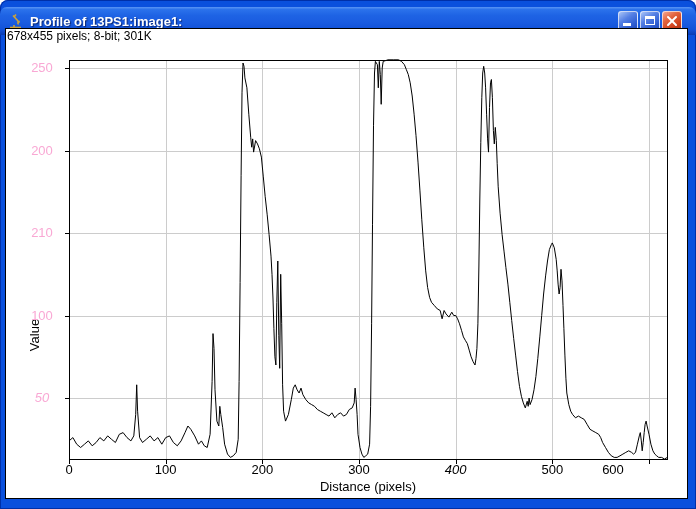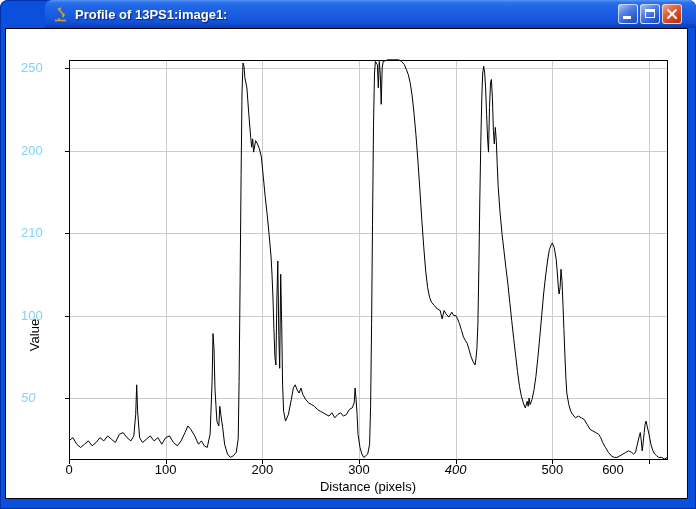--- a/index.html
+++ b/index.html
@@ -1,43 +1,43 @@
 <!DOCTYPE html>
 <html><head>
 <meta charset="utf-8">
 <style>
   html,body{margin:0;padding:0;background:#ffffff;}
   body{width:696px;height:509px;position:relative;overflow:hidden;
        font-family:"Liberation Sans",sans-serif;}
   .window{position:absolute;inset:0;background:#0a50dd;border-radius:8px 8px 0 0;
           box-shadow:inset 0 0 0 1px #0030a8;}
-  .titlebar{position:absolute;left:0;top:0;right:0;height:28px;border-radius:7px 7px 0 0;
+  .titlebar{position:absolute;left:0;top:7px;right:0;height:28px;border-radius:7px 7px 0 0;
     background:linear-gradient(180deg,#5a95f5 0%,#2b72ec 9%,#1e63e4 30%,#1a5ce0 55%,#1252d8 80%,#0b41bd 95%,#0a3cb0 100%);
-    display:flex;align-items:center;margin-left:45px;}
+    display:flex;align-items:center;}
   .app-icon{width:17px;height:17px;margin:0 6px 0 7px;flex:0 0 auto;}
   .title-text{color:#ffffff;font-size:13px;font-weight:bold;
     text-shadow:1px 1px 1px rgba(0,10,60,.65);white-space:nowrap;}
   .tb-buttons{position:absolute;right:14px;top:4px;display:flex;gap:2px;}
   .tb-btn{width:20px;height:20px;border-radius:3px;border:1px solid rgba(255,255,255,.75);
     box-sizing:border-box;position:relative;cursor:default;}
   .btn-blue{background:linear-gradient(145deg,#a9c4f7 0%,#5580e4 38%,#2f5ed2 72%,#1c48bb 100%);}
   .btn-red{background:linear-gradient(145deg,#f2a48d 0%,#e2643f 35%,#cf421d 70%,#ae2f0e 100%);}
   .glyph-min{position:absolute;left:4px;bottom:4px;width:8px;height:3px;background:#fff;}
   .glyph-max{position:absolute;left:4px;top:4px;width:10px;height:9px;
     border:1px solid #fff;border-top:3px solid #fff;box-sizing:border-box;}
   .glyph-x{position:absolute;inset:0;}
   .content{position:absolute;left:5px;right:8px;top:28px;bottom:10px;
     background:#ffffff;border:1px solid #000000;}
   .status-line{position:absolute;left:7px;top:29px;font-size:12px;color:#000;white-space:nowrap;}
   #plot-svg{position:absolute;left:0;top:0;}
   .axis-label{position:absolute;font-size:13px;color:#000;white-space:nowrap;}
   #ylabel{left:34px;top:335px;transform:translate(-50%,-50%) rotate(-90deg);}
   #xlabel{left:368px;top:479px;transform:translateX(-50%);}
   .tick-x{position:absolute;width:44px;text-align:center;font-size:13px;color:#000;top:462px;}
-  .tick-y{position:absolute;width:42px;text-align:left;font-size:13px;color:#7dd3fc;left:21px;}
+  .tick-y{position:absolute;width:42px;text-align:center;font-size:13px;color:#f9a8d4;left:21px;}
 </style>
 </head>
 <body>
 
 <div class="window">
 
   <div class="titlebar">
     <svg class="app-icon" viewBox="0 0 17 17">
       <g stroke="#caa23c" stroke-width="1.6" fill="none">
         <line x1="6" y1="2.5" x2="11" y2="8"></line>
@@ -62,20 +62,21 @@
             <line x1="5" y1="5" x2="13" y2="13"></line>
             <line x1="13" y1="5" x2="5" y2="13"></line>
           </g>
         </svg>
       </div>
     </div>
   </div>
 
   <div class="content"></div>
 
+  <div class="status-line">678x455 pixels; 8-bit; 301K</div>
 
   <svg id="plot-svg" width="696" height="509">
     <g id="grid-group" stroke="#cccccc" stroke-width="1" shape-rendering="crispEdges">
         <line x1="166.5" y1="60.5" x2="166.5" y2="458.5"></line>
         <line x1="262.5" y1="60.5" x2="262.5" y2="458.5"></line>
         <line x1="359.5" y1="60.5" x2="359.5" y2="458.5"></line>
         <line x1="456.5" y1="60.5" x2="456.5" y2="458.5"></line>
         <line x1="552.5" y1="60.5" x2="552.5" y2="458.5"></line>
         <line x1="649.5" y1="60.5" x2="649.5" y2="458.5"></line>
         <line x1="69.5" y1="398.5" x2="667" y2="398.5"></line>

